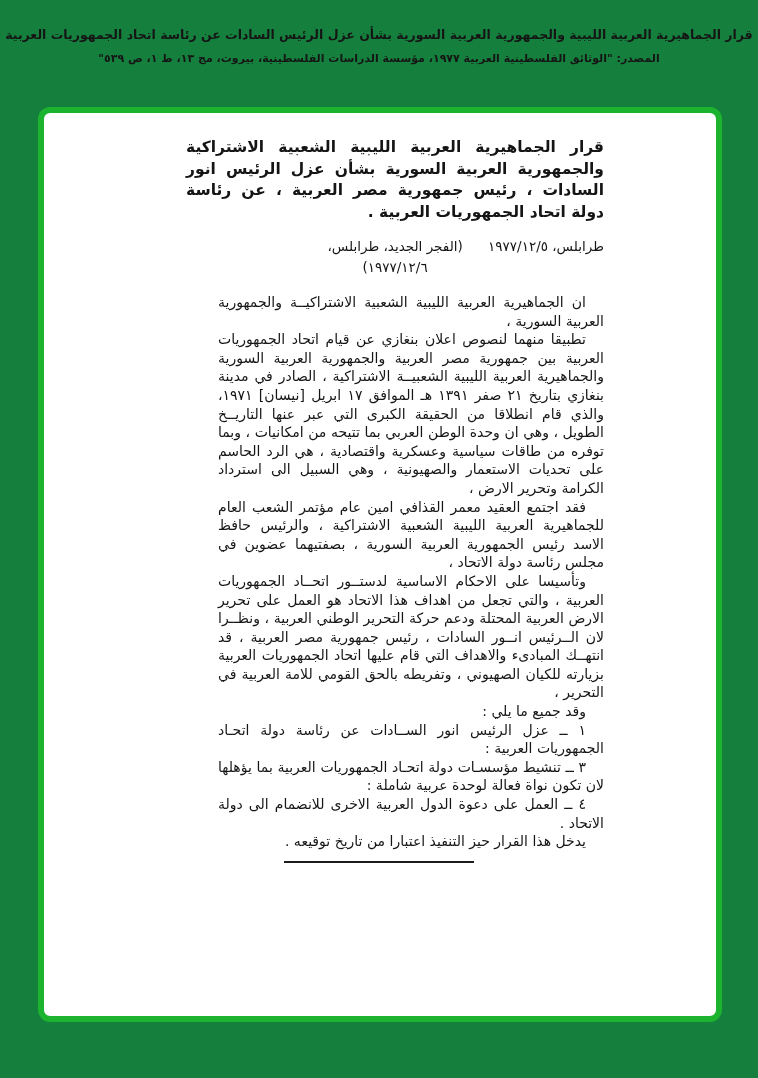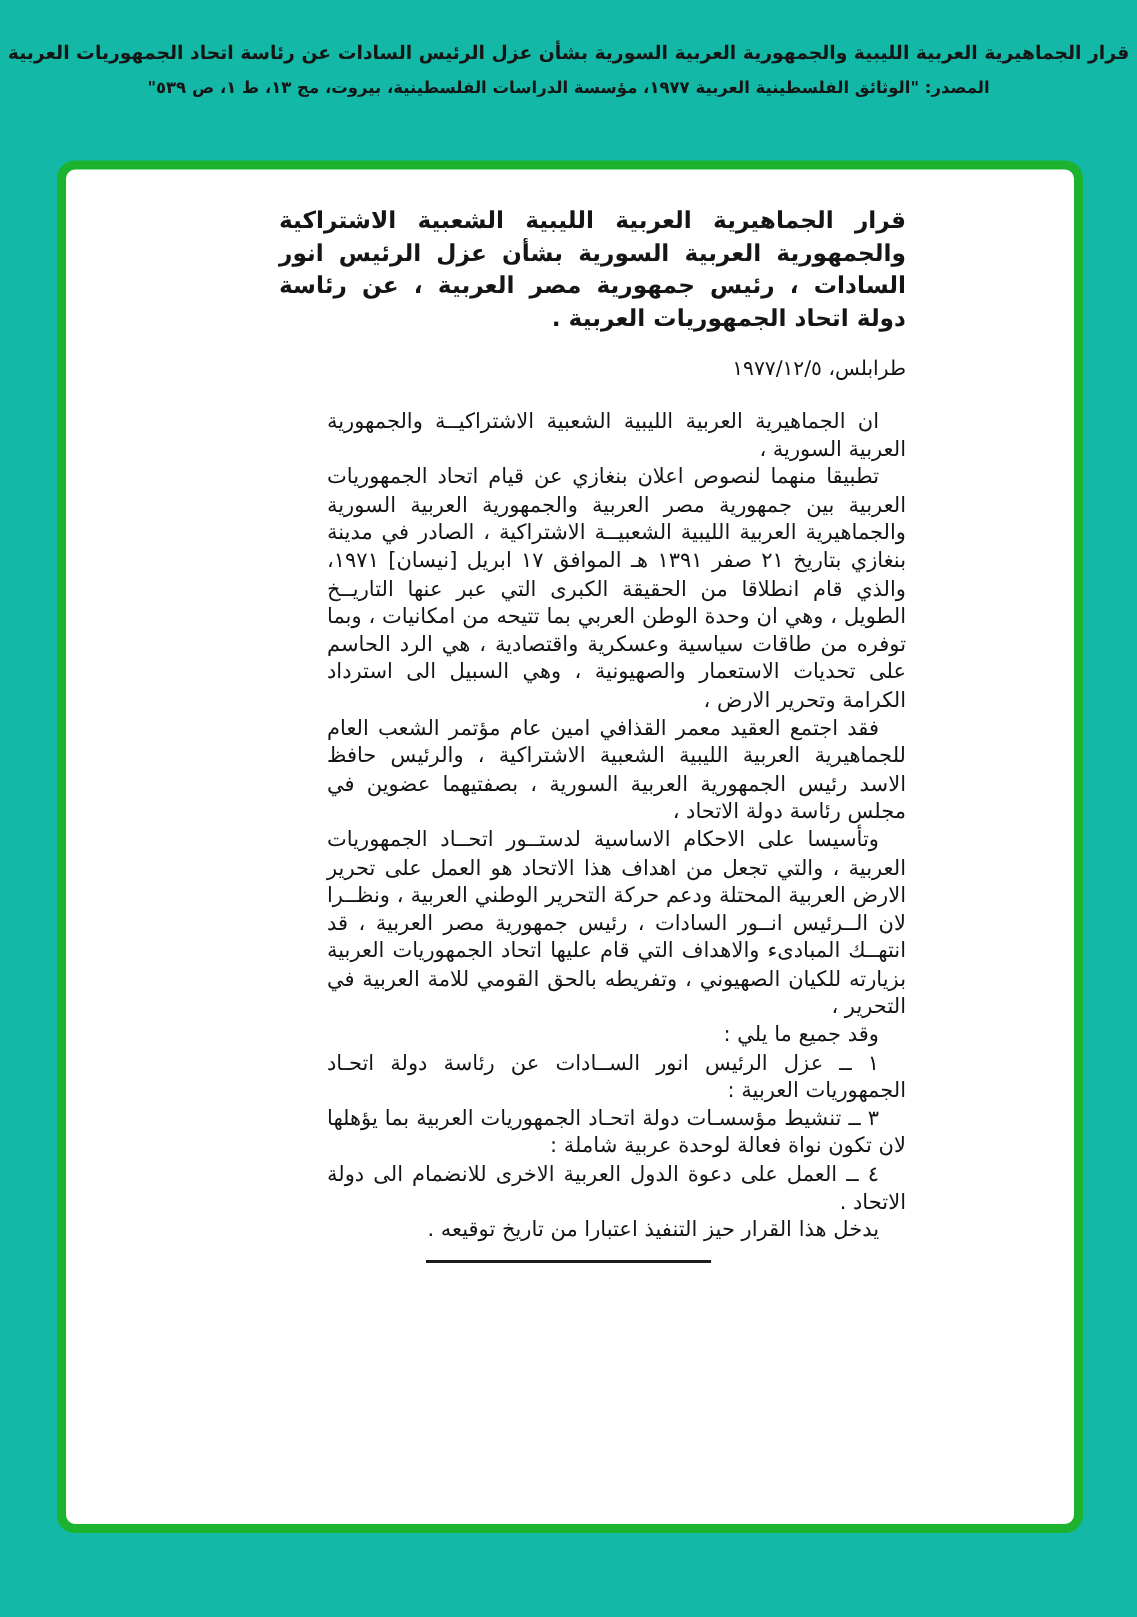--- a/index.html
+++ b/index.html
@@ -6,21 +6,21 @@
     margin: 0;
     padding: 0;
     background: #ffffff;
     font-family: "DejaVu Sans", sans-serif;
     color: #151515;
   }
   .page {
     position: relative;
     width: 758px;
     height: 1078px;
-    background: #14b8a6;
+    background: #15803d;
     overflow: hidden;
   }
 
   
   .outer-header {
     direction: rtl;
     text-align: center;
     padding-top: 26px;
   }
   .outer-title {
@@ -105,20 +105,21 @@
     <div class="outer-source">المصدر:  "الوثائق الفلسطينية العربية ١٩٧٧، مؤسسة الدراسات الفلسطينية، بيروت، مج ١٣، ط ١، ص ٥٣٩"</div>
   </div>
 
   <div class="frame" style="border-color: rgb(28, 179, 47);">
     <div class="doc">
 
       <h1 class="doc-title">قرار الجماهيرية العربية الليبية الشعبية الاشتراكية والجمهورية العربية السورية بشأن عزل الرئيس انور السادات ، رئيس جمهورية مصر العربية ، عن رئاسة دولة اتحاد الجمهوريات العربية .</h1>
 
       <div class="dateline">
         <span class="dateline-place">طرابلس، ١٩٧٧/١٢/٥</span>
+        <span class="dateline-citation">(الفجر الجديد، طرابلس، ١٩٧٧/١٢/٦)</span>
       </div>
 
       <div class="doc-body">
           <p>ان الجماهيرية العربية الليبية الشعبية الاشتراكيــة والجمهورية العربية السورية ،</p>
           <p>تطبيقا منهما لنصوص اعلان بنغازي عن قيام اتحاد الجمهوريات العربية بين جمهورية مصر العربية والجمهورية العربية السورية والجماهيرية العربية الليبية الشعبيــة الاشتراكية ، الصادر في مدينة بنغازي بتاريخ ٢١ صفر ١٣٩١ هـ  الموافق ١٧ ابريل [نيسان] ١٩٧١، والذي قام انطلاقا من الحقيقة الكبرى التي عبر عنها التاريــخ الطويل ، وهي ان وحدة الوطن العربي بما تتيحه من امكانيات ، وبما توفره من طاقات سياسية وعسكرية واقتصادية ، هي الرد الحاسم على تحديات الاستعمار والصهيونية ، وهي السبيل الى استرداد الكرامة وتحرير الارض ،</p>
           <p>فقد اجتمع العقيد معمر القذافي امين عام مؤتمر الشعب العام للجماهيرية العربية الليبية الشعبية الاشتراكية ، والرئيس حافظ الاسد رئيس الجمهورية العربية السورية ، بصفتيهما عضوين في مجلس رئاسة دولة الاتحاد ،</p>
           <p>وتأسيسا على الاحكام الاساسية لدستــور اتحــاد الجمهوريات العربية ، والتي تجعل من اهداف هذا الاتحاد هو العمل على تحرير الارض العربية المحتلة ودعم حركة التحرير الوطني العربية ، ونظــرا لان الــرئيس انــور السادات ، رئيس جمهورية مصر العربية ، قد انتهــك المبادىء والاهداف التي قام عليها اتحاد الجمهوريات العربية بزيارته للكيان الصهيوني ، وتفريطه بالحق القومي للامة العربية في التحرير ،</p>
           <p>وقد جميع ما يلي :</p>
           <p>١ ــ عزل الرئيس انور الســادات عن رئاسة دولة اتحـاد الجمهوريات العربية :</p>
           <p>٣ ــ تنشيط مؤسسـات دولة اتحـاد الجمهوريات العربية بما يؤهلها لان تكون نواة فعالة لوحدة عربية شاملة :</p>

